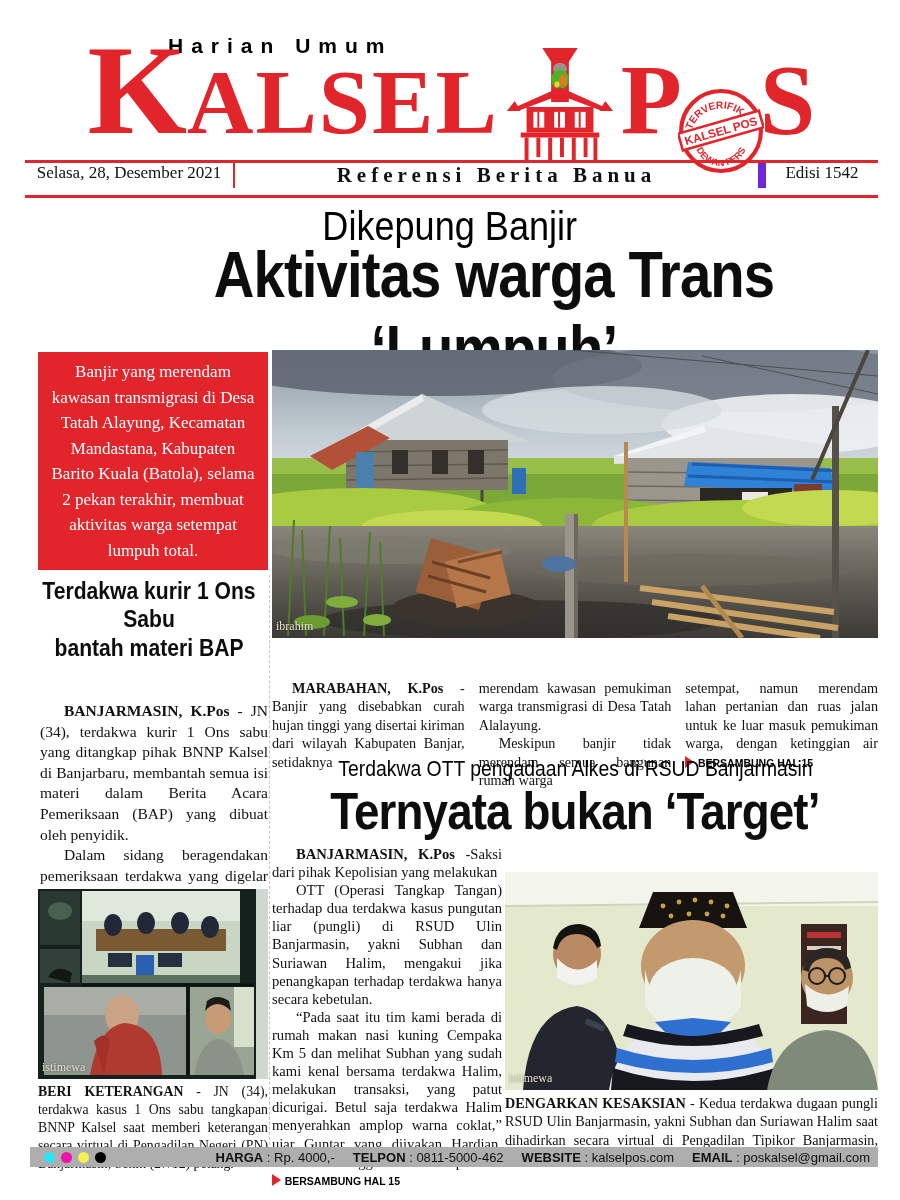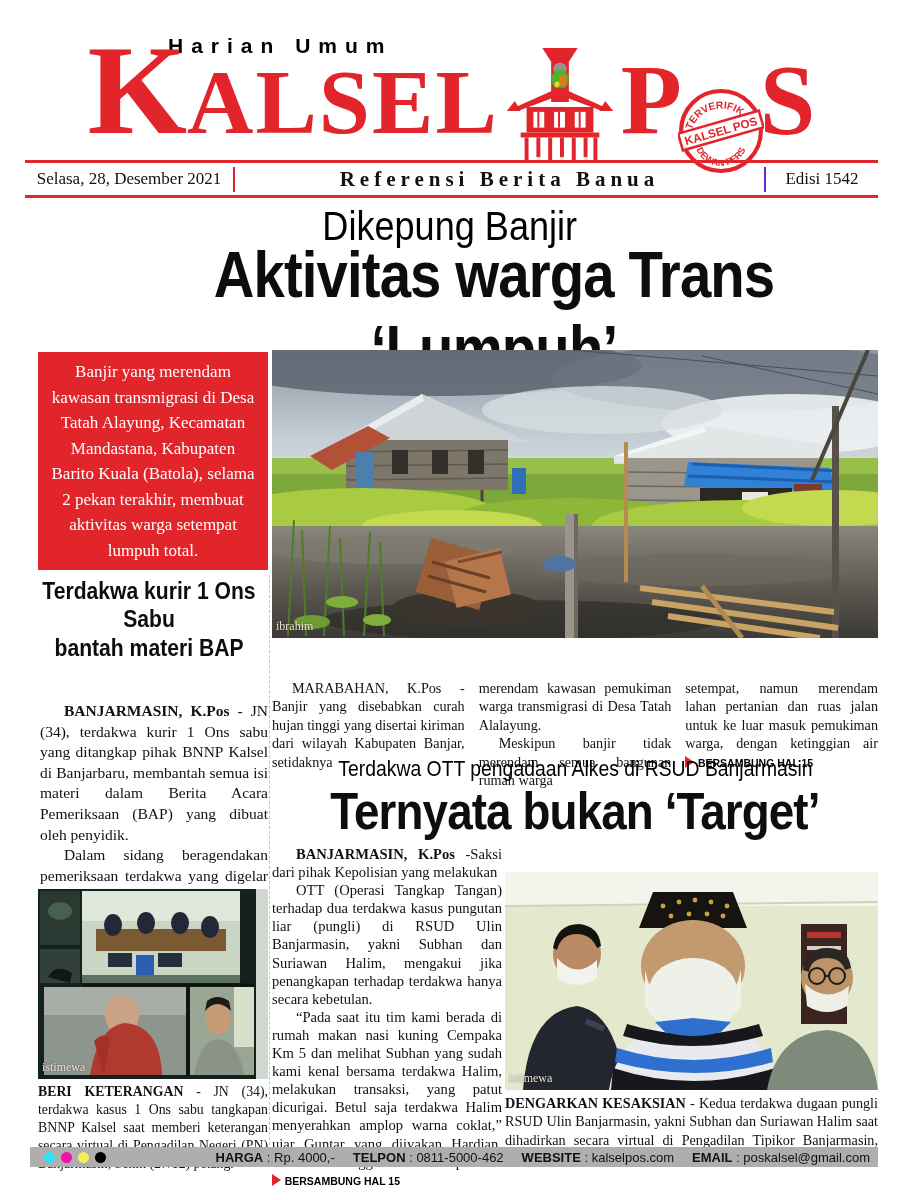--- a/index.html
+++ b/index.html
@@ -11,24 +11,24 @@
   .masthead{left:25px;top:26px;width:853px;height:132px;display:flex;align-items:baseline;
             justify-content:center;color:#e2242b;font-family:"Liberation Serif",serif;font-weight:bold;}
   .mh-k{font-size:128px;line-height:1;}
   .mh-alsel{font-size:92px;line-height:1;letter-spacing:2px;}
   .mh-ps{font-size:100px;line-height:1;}
   .mh-house{width:118px;height:124px;margin:0 2px;align-self:flex-end;position:relative;top:10px;}
   .mh-stamp{width:86px;height:86px;margin:0 -4px;align-self:flex-end;position:relative;top:16px;}
   .tagline{left:168px;top:34px;font-family:"Liberation Sans",sans-serif;font-weight:bold;
            font-size:21px;letter-spacing:8px;color:#000;}
   .datebar{left:25px;top:160px;width:853px;height:32px;border-top:3px solid #e2242b;border-bottom:3px solid #e2242b;
-           display:flex;align-items:center;font-size:17px;}
+           display:flex;align-items:flex-start;font-size:17px;}
   .datebar .cell{display:flex;align-items:center;justify-content:center;}
   .db-date{width:208px;}
-  .db-motto{flex:1;border-left:2px solid #e2242b;border-right:2px solid #6d28d9;
+  .db-motto{flex:1;border-left:2px solid #e2242b;border-right:8px solid #6d28d9;
             font-weight:bold;font-size:21px;letter-spacing:5px;}
   .db-edition{width:112px;}
 
   
   .center{text-align:center;}
   .cond{display:inline-block;transform:scaleX(0.88);transform-origin:center top;white-space:pre-line;}
   .kicker1{left:0;top:203px;width:900px;font-family:"Liberation Sans",sans-serif;font-size:41px;color:#000;}
   .headline1{left:0;top:238px;width:900px;font-family:"Liberation Sans",sans-serif;font-weight:bold;
              font-size:64px;letter-spacing:-1px;color:#0d0d0d;padding-left:44px;}
   .kicker2{left:272px;top:756px;width:606px;font-family:"Liberation Sans",sans-serif;font-size:22px;color:#000;}
@@ -260,21 +260,21 @@
         <line x1="396" y1="266" x2="548" y2="288"></line>
       </g>
       <line x1="430" y1="236" x2="470" y2="288" stroke="#b18a50" stroke-width="5"></line>
     </svg>
     <span class="credit" style="left:4px;bottom:4px;">ibrahim</span>
   </div>
 
 
   <div class="abs leadcols">
     <div class="col">
-      <p class="ind"><span class="lead" style="font-weight:normal">MARABAHAN, K.Pos</span><span> - Banjir yang disebabkan curah hujan tinggi yang disertai kiriman dari wilayah Kabupaten Banjar, setidaknya</span></p>
+      <p class="ind"><span class="lead" style="font-weight:bold">MARABAHAN, K.Pos</span><span> - Banjir yang disebabkan curah hujan tinggi yang disertai kiriman dari wilayah Kabupaten Banjar, setidaknya</span></p>
     </div>
     <div class="col">
       <p>merendam kawasan pemukiman warga transmigrasi di Desa Tatah Alalayung.</p>
       <p class="ind">Meskipun banjir tidak merendam semua bangunan rumah warga</p>
     </div>
     <div class="col">
       <p><span>setempat, namun merendam lahan pertanian dan ruas jalan untuk ke luar masuk pemukiman warga, dengan ketinggian air</span>
         <span class="cont"><span class="tri"></span> <span class="ct">BERSAMBUNG HAL 15</span></span>
       </p>
     </div>

